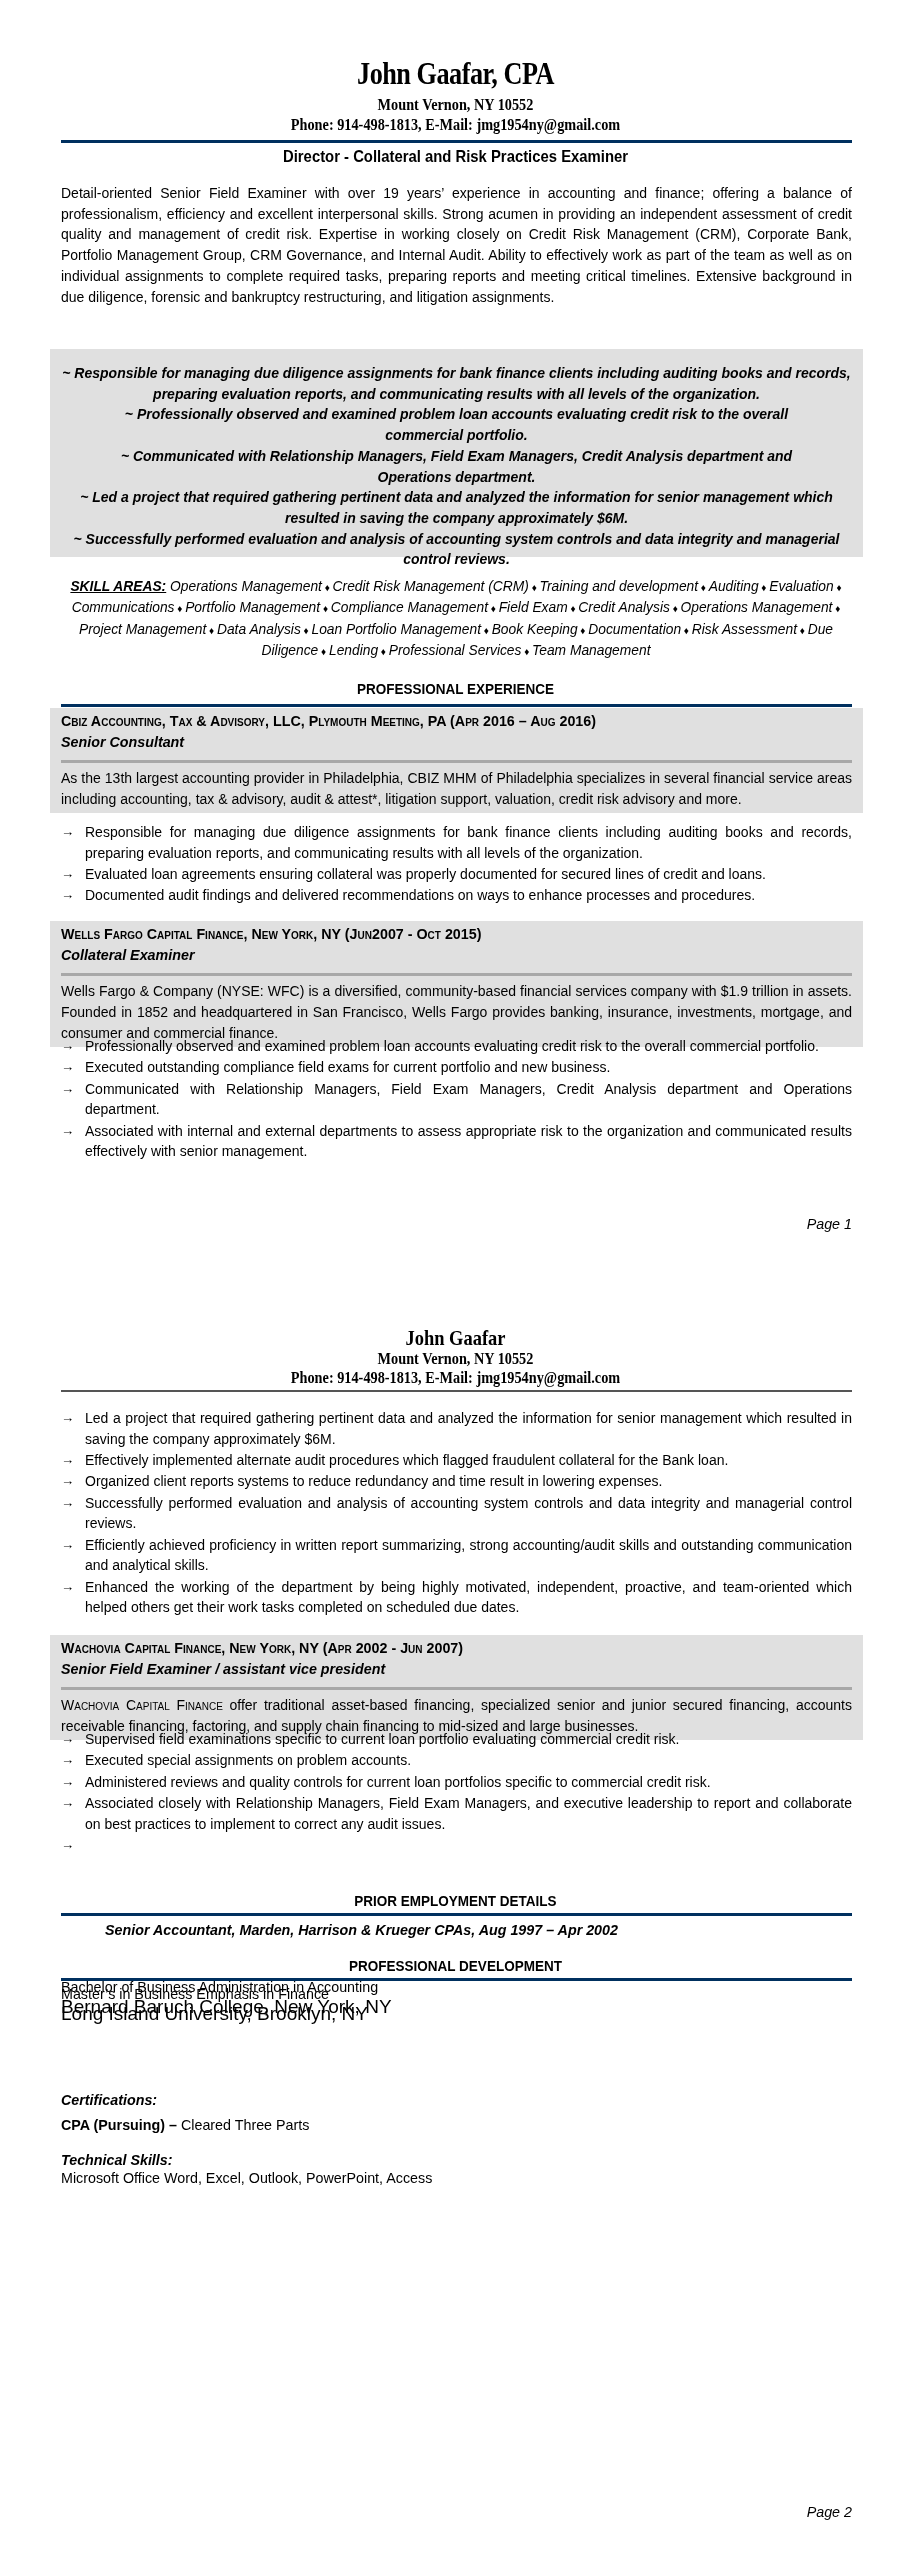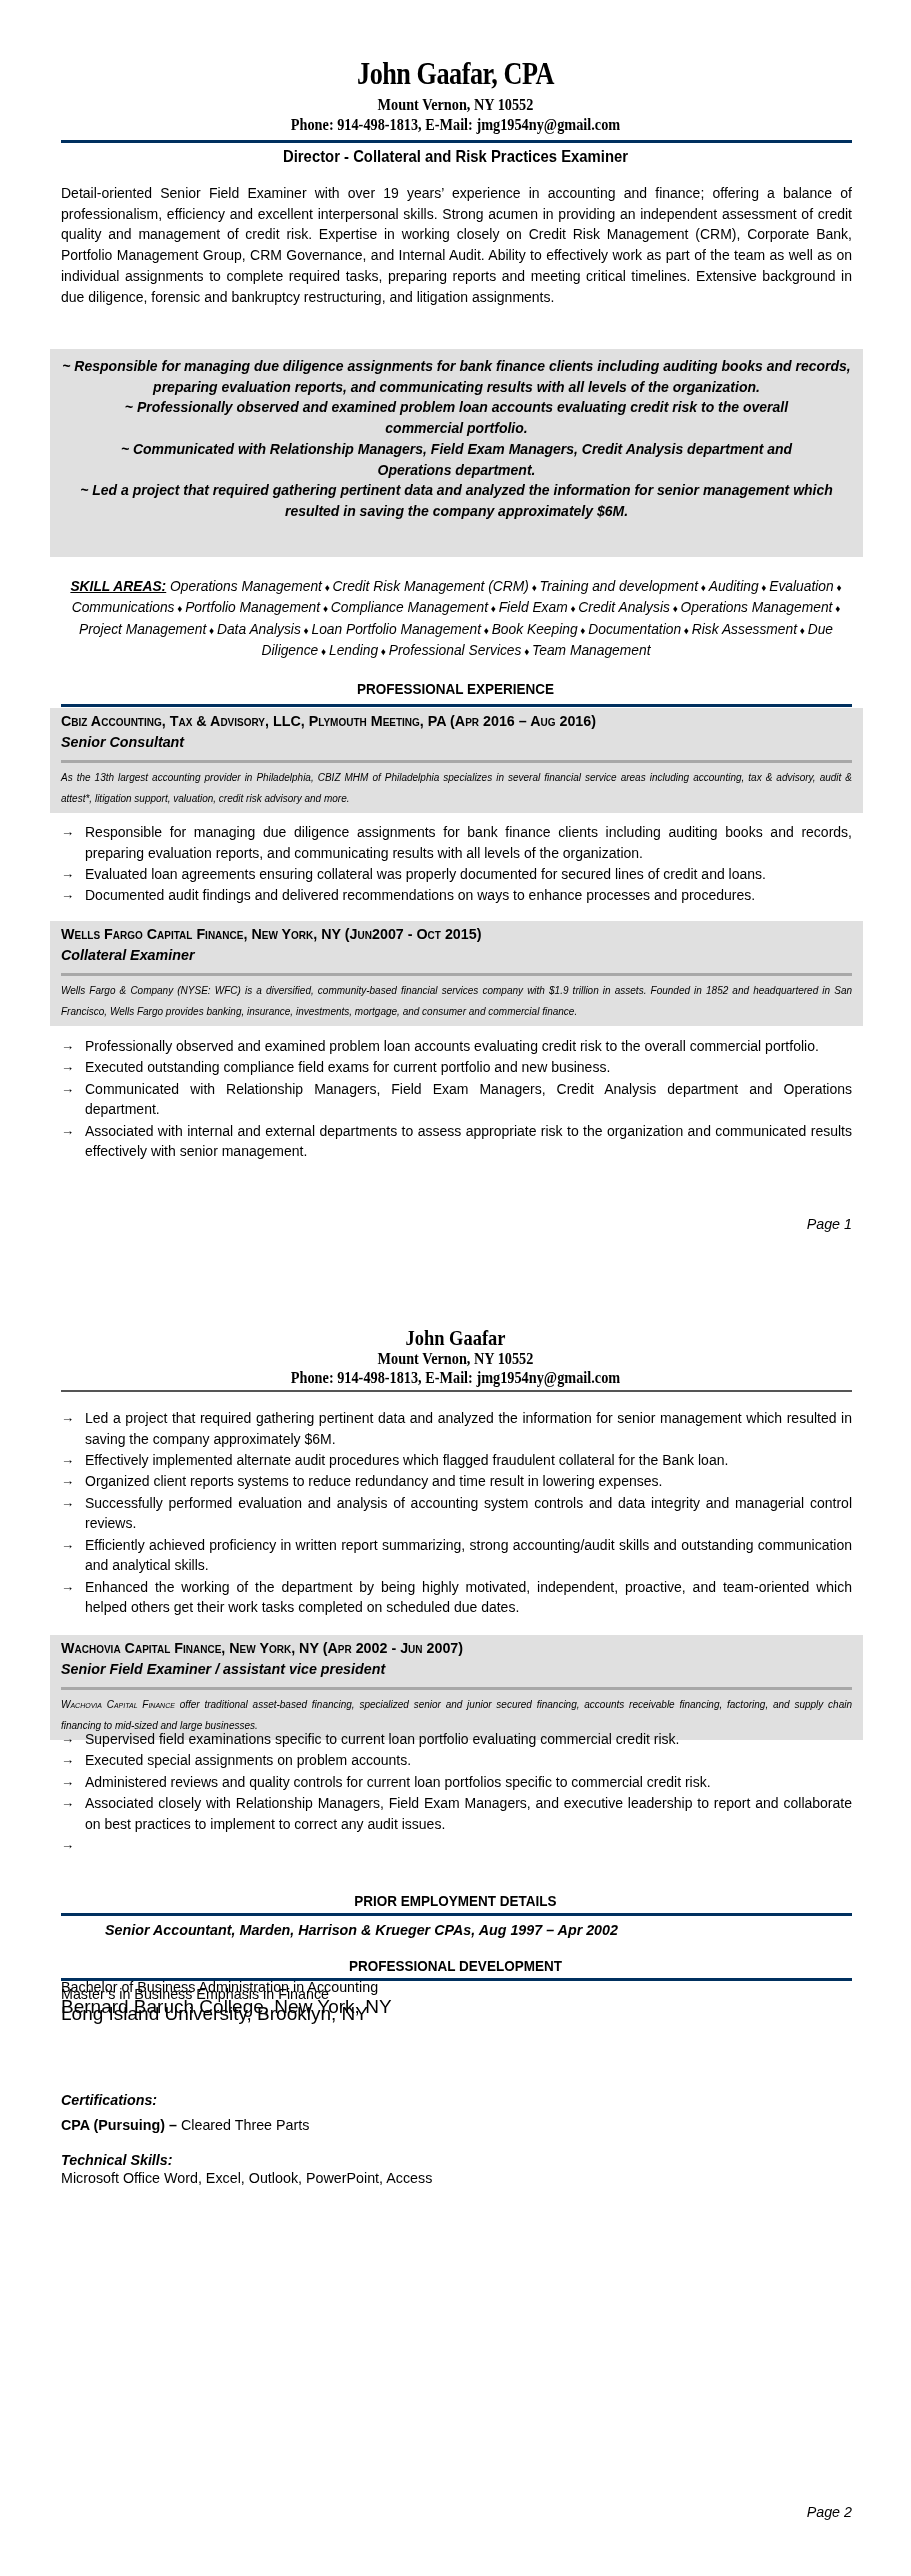--- a/index.html
+++ b/index.html
@@ -21,21 +21,21 @@
   .highlight p { margin: 0; }
   .skills { left: 55px; width: 802px; text-align: center; font-size: 13.8px; line-height: 20.4px; font-style: italic; }
   .skills .lbl { font-weight: bold; text-decoration: underline; }
 
   .sec-head { font-size: 15px; font-weight: bold; transform: scaleX(0.9); }
 
   .job-box { left: 50px; width: 813px; background: #e0e0e0; }
   .job-box .company { padding: 3.3px 11px 0 11px; font-size: 14.3px; line-height: 21px; font-weight: bold; font-variant: small-caps; }
   .job-box .role { padding: 0 11px; font-size: 14.3px; line-height: 20px; font-weight: bold; font-style: italic; }
   .job-box .sep { margin: 7.7px 11px 5.5px 11px; height: 2.8px; background: #a8a8a8; }
-  .job-box .desc { padding: 0 11px 3.3px 11px; font-size: 10px; line-height: 20.7px; font-style: italic; text-align: justify; }
+  .job-box .desc { padding: 0 11px 3.3px 11px; font-size: 14px; line-height: 20.7px; text-align: justify; }
   .desc .sc { font-variant: small-caps; }
 
   ul.bullets { list-style: none; margin: 0; padding: 0; }
   ul.bullets li { position: relative; padding-left: 24px; font-size: 14px; line-height: 20.7px; text-align: justify; margin-bottom: 0.6px; }
   ul.bullets li .arrow { position: absolute; left: 0; top: 0; font-size: 13.2px; }
 
   .page-num { font-size: 14.3px; font-style: italic; text-align: right; }
 
   .name2 { font-size: 22px; font-weight: bold; transform: scaleX(0.84); }
 
@@ -52,25 +52,26 @@
 <div>
 
   <div class="abs center serif name1">John Gaafar, CPA</div>
   <div class="abs center serif hdr-line" style="top:95px;">Mount Vernon, NY 10552</div>
   <div class="abs center serif hdr-line" style="top:115px;">Phone: 914-498-1813, E-Mail: jmg1954ny@gmail.com</div>
   <div class="abs content rule-blue" style="top:140px;"></div>
   <div class="abs center sans title-line" style="top:147px;">Director - Collateral and Risk Practices Examiner</div>
 
   <div class="abs content sans para" style="top:183px;">Detail-oriented Senior Field Examiner with over 19 years’ experience in accounting and finance; offering a balance of professionalism, efficiency and excellent interpersonal skills. Strong acumen in providing an independent assessment of credit quality and management of credit risk. Expertise in working closely on Credit Risk Management (CRM), Corporate Bank, Portfolio Management Group, CRM Governance, and Internal Audit. Ability to effectively work as part of the team as well as on individual assignments to complete required tasks, preparing reports and meeting critical timelines. Extensive background in due diligence, forensic and bankruptcy restructuring, and litigation assignments.</div>
 
-  <div class="abs sans highlight" style="top:349px; height:208px; padding-top:7px; box-sizing:border-box;">
+  <div class="abs sans highlight" style="top:349px; height:208px; padding-top:14px; box-sizing:border-box;">
     <p style="padding:0 6.6px;">~ Responsible for managing due diligence assignments for bank finance clients including auditing books and records, preparing evaluation reports, and communicating results with all levels of the organization.</p>
     <p style="padding:0 39px;">~ Professionally observed and examined problem loan accounts evaluating credit risk to the overall commercial portfolio.</p>
     <p style="padding:0 33px;">~ Communicated with Relationship Managers, Field Exam Managers, Credit Analysis department and Operations department.</p>
     <p style="padding:0 2.2px;">~ Led a project that required gathering pertinent data and analyzed the information for senior management which resulted in saving the company approximately $6M.</p>
+    <p style="padding:0 11px;">~ Successfully performed evaluation and analysis of accounting system controls and data integrity and managerial control reviews.</p>
   </div>
 
   <div class="abs sans skills" style="top:577px;">
     <span class="lbl">SKILL AREAS:</span>
     <span id="skills-list"><span> Operations Management</span><span style="font-style: normal; font-size: 10px;"> ♦ </span><span>Credit Risk Management (CRM)</span><span style="font-style: normal; font-size: 10px;"> ♦ </span><span>Training and development</span><span style="font-style: normal; font-size: 10px;"> ♦ </span><span>Auditing</span><span style="font-style: normal; font-size: 10px;"> ♦ </span><span>Evaluation</span><span style="font-style: normal; font-size: 10px;"> ♦ </span><span>Communications</span><span style="font-style: normal; font-size: 10px;"> ♦ </span><span>Portfolio Management</span><span style="font-style: normal; font-size: 10px;"> ♦ </span><span>Compliance Management</span><span style="font-style: normal; font-size: 10px;"> ♦ </span><span>Field Exam</span><span style="font-style: normal; font-size: 10px;"> ♦ </span><span>Credit Analysis</span><span style="font-style: normal; font-size: 10px;"> ♦ </span><span>Operations Management</span><span style="font-style: normal; font-size: 10px;"> ♦ </span><span>Project Management</span><span style="font-style: normal; font-size: 10px;"> ♦ </span><span>Data  Analysis</span><span style="font-style: normal; font-size: 10px;"> ♦ </span><span>Loan Portfolio Management</span><span style="font-style: normal; font-size: 10px;"> ♦ </span><span>Book Keeping</span><span style="font-style: normal; font-size: 10px;"> ♦ </span><span>Documentation</span><span style="font-style: normal; font-size: 10px;"> ♦ </span><span>Risk Assessment</span><span style="font-style: normal; font-size: 10px;"> ♦ </span><span>Due Diligence</span><span style="font-style: normal; font-size: 10px;"> ♦ </span><span>Lending</span><span style="font-style: normal; font-size: 10px;"> ♦ </span><span>Professional Services</span><span style="font-style: normal; font-size: 10px;"> ♦ </span><span>Team Management</span></span>
   </div>
 
   <div class="abs center sans sec-head" style="top:680px;">PROFESSIONAL EXPERIENCE</div>
   <div class="abs content rule-blue" style="top:704px;"></div>
 

